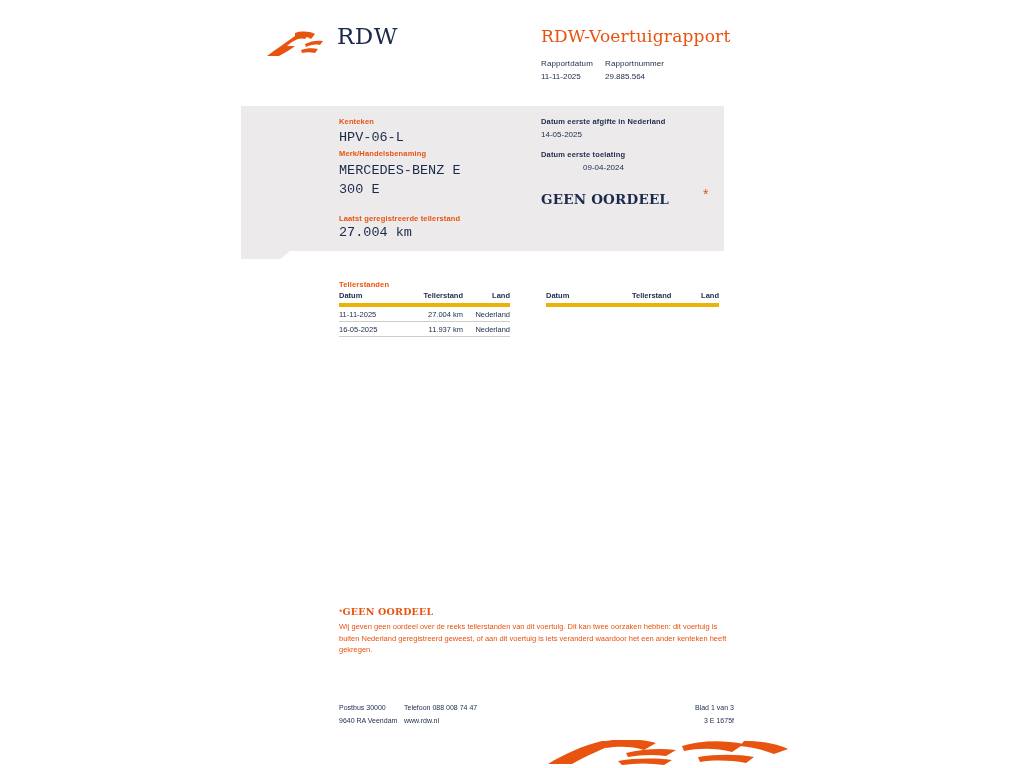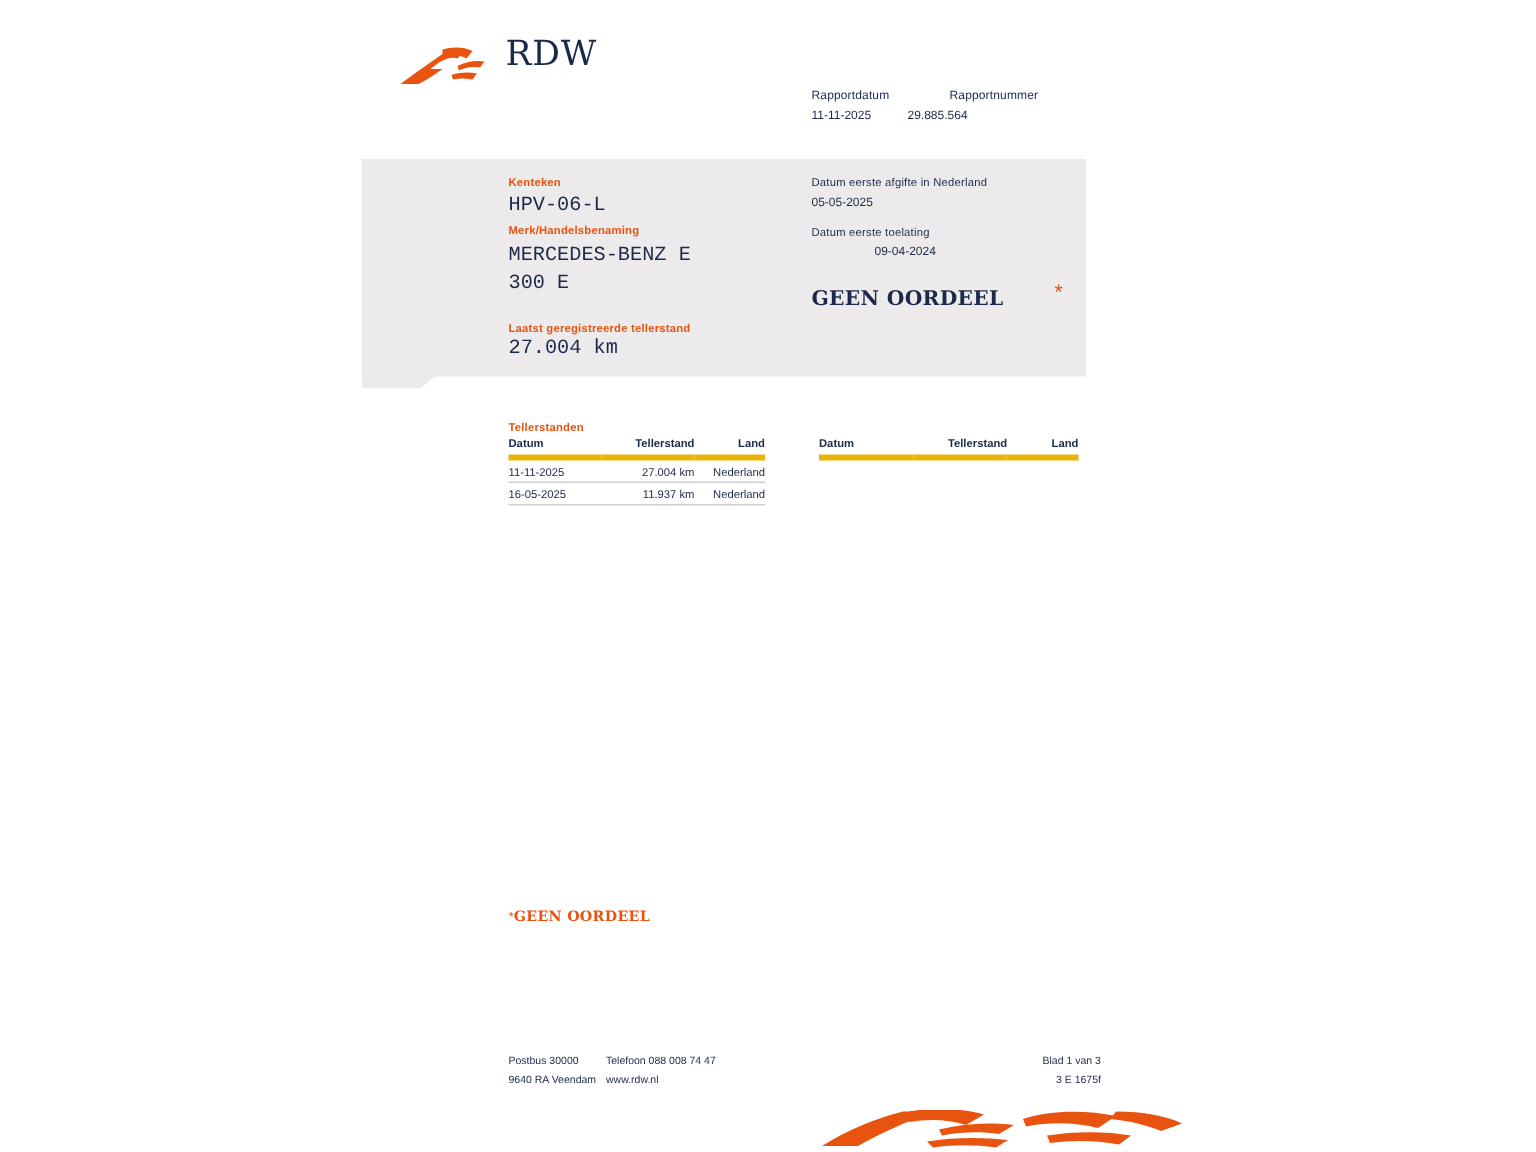--- a/index.html
+++ b/index.html
@@ -44,21 +44,21 @@
   }
   .hdr-meta {
     position: absolute;
     top: 59px;
     font-size: 8px;
     font-weight: normal;
     color: #1b2a4a;
     letter-spacing: 0.1px;
   }
   .hdr-meta.l1 { left: 541px; }
-  .hdr-meta.l2 { left: 605px; margin-left: 28px; }
+  .hdr-meta.l2 { left: 605px; }
   .hdr-val {
     position: absolute;
     top: 72px;
     font-size: 8px;
     color: #1b2a4a;
   }
   .hdr-val.l1 { left: 541px; }
   .hdr-val.l2 { left: 605px; }
 
   
@@ -90,21 +90,21 @@
     color: #1b2a4a;
   }
   .val-sm {
     position: absolute;
     font-size: 8px;
     color: #1b2a4a;
   }
   .lbl-dark {
     position: absolute;
     font-size: 7.5px;
-    font-weight: normal;
+    font-weight: bold;
     color: #1b2a4a;
     letter-spacing: 0.15px;
   }
   .verdict {
     position: absolute;
     left: 541px; top: 191px;
     font-family: "DejaVu Serif", serif;
     font-weight: bold;
     font-size: 13.5px;
     color: #1b2a4a;
@@ -205,41 +205,42 @@
 
   <div class="logo-mark">
     <svg width="62" height="32" viewBox="0 0 62 32">
       <path d="M2 26 C10 20 20 13 30 6 C34 3 40 2 44 4 L40 9 C34 7 28 11 22 16 L30 16 C26 19 20 23 14 26 Z" fill="#e8530f"></path>
       <path d="M30 3 C36 1 44 1 50 4 L46 9 C41 6 35 6 30 8 Z" fill="#e8530f"></path>
       <path d="M40 14 C46 11 52 10 58 11 L55 15 C50 14 45 15 41 17 Z" fill="#e8530f"></path>
       <path d="M36 20 C42 18 48 18 53 19 L50 23 C45 22 41 22 37 23 Z" fill="#e8530f"></path>
     </svg>
   </div>
   <div class="logo-text">RDW</div>
+  <div class="report-title">RDW-Voertuigrapport</div>
 
   <div class="hdr-meta l1">Rapportdatum</div>
   <div class="hdr-val l1">11-11-2025</div>
   <div class="hdr-meta l2">Rapportnummer</div>
   <div class="hdr-val l2">29.885.564</div>
 
   <div class="panel"></div>
   <div class="panel-notch"></div>
 
   <div class="lbl" style="left:339px; top:117px;">Kenteken</div>
   <div class="val" style="left:339px; top:130px;">HPV-06-L</div>
 
   <div class="lbl" style="left:339px; top:149px;">Merk/Handelsbenaming</div>
   <div class="val" style="left:339px; top:163px;">MERCEDES-BENZ E</div>
   <div class="val" style="left:339px; top:182px;">300 E</div>
 
   <div class="lbl" style="left:339px; top:214px;">Laatst geregistreerde tellerstand</div>
   <div class="val" style="left:339px; top:225px;">27.004 km</div>
 
   <div class="lbl-dark" style="left:541px; top:117px;">Datum eerste afgifte in Nederland</div>
-  <div class="val-sm" style="left:541px; top:130px;">05-05-2025</div>
+  <div class="val-sm" style="left:541px; top:130px;">14-05-2025</div>
 
   <div class="lbl-dark" style="left:541px; top:150px;">Datum eerste toelating</div>
   <div class="val-sm" style="left:541px; top:163px;padding-left:42px;">09-04-2024</div>
 
   <div class="verdict">GEEN OORDEEL</div>
   <div class="verdict-star">*</div>
 
   <div class="tbl-title">Tellerstanden</div>
 
   <table class="tbl left">
@@ -269,20 +270,21 @@
       <tr>
         <th class="colw1">Datum</th>
         <th class="colw2 num">Tellerstand</th>
         <th class="colw3 c3">Land</th>
       </tr>
     </thead>
     <tbody></tbody>
   </table>
 
   <div class="fn-head"><span>*</span><b>GEEN OORDEEL</b></div>
+  <div class="fn-body">Wij geven geen oordeel over de reeks tellerstanden van dit voertuig. Dit kan twee oorzaken hebben: dit voertuig is buiten Nederland geregistreerd geweest, of aan dit voertuig is iets veranderd waardoor het een ander kenteken heeft gekregen.</div>
 
   <div class="ft a">Postbus 30000</div>
   <div class="ft b">9640 RA Veendam</div>
   <div class="ft c">Telefoon 088 008 74 47</div>
   <div class="ft d">www.rdw.nl</div>
   <div class="ft e">Blad 1 van 3</div>
   <div class="ft f">3 E 1675f</div>
 
   <div class="footer-art">
     <svg width="240" height="28" viewBox="0 0 240 28">

